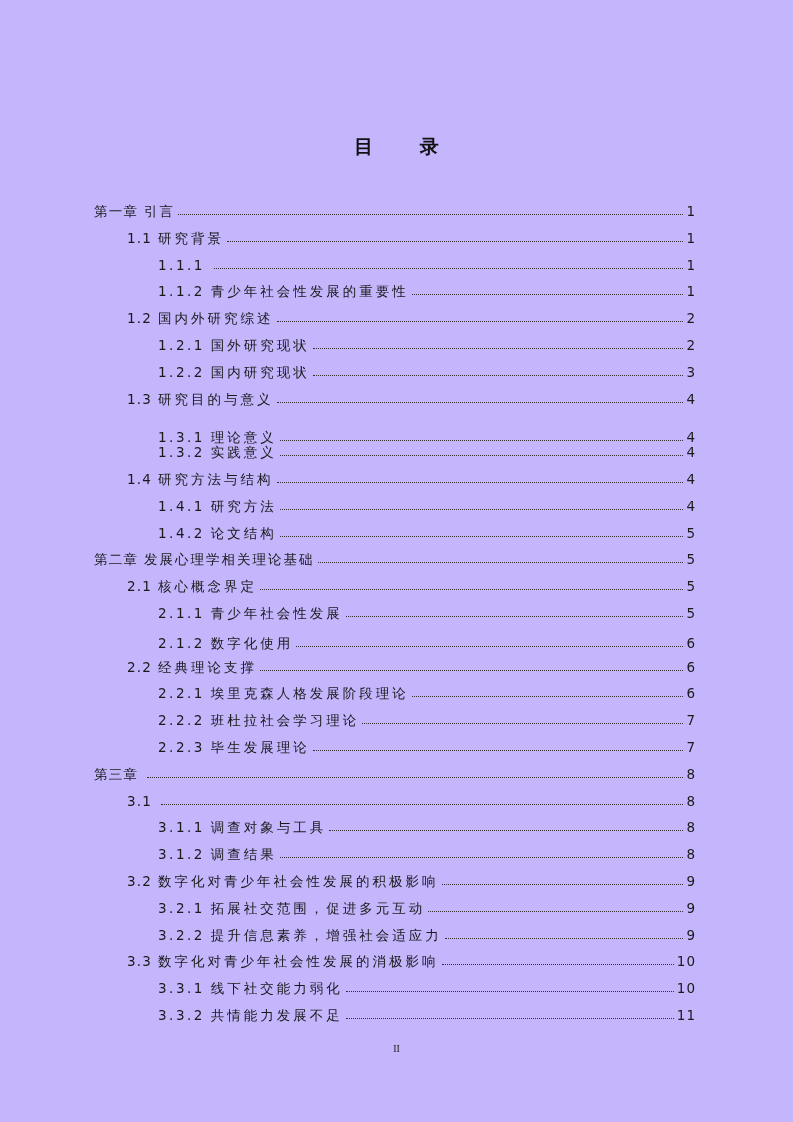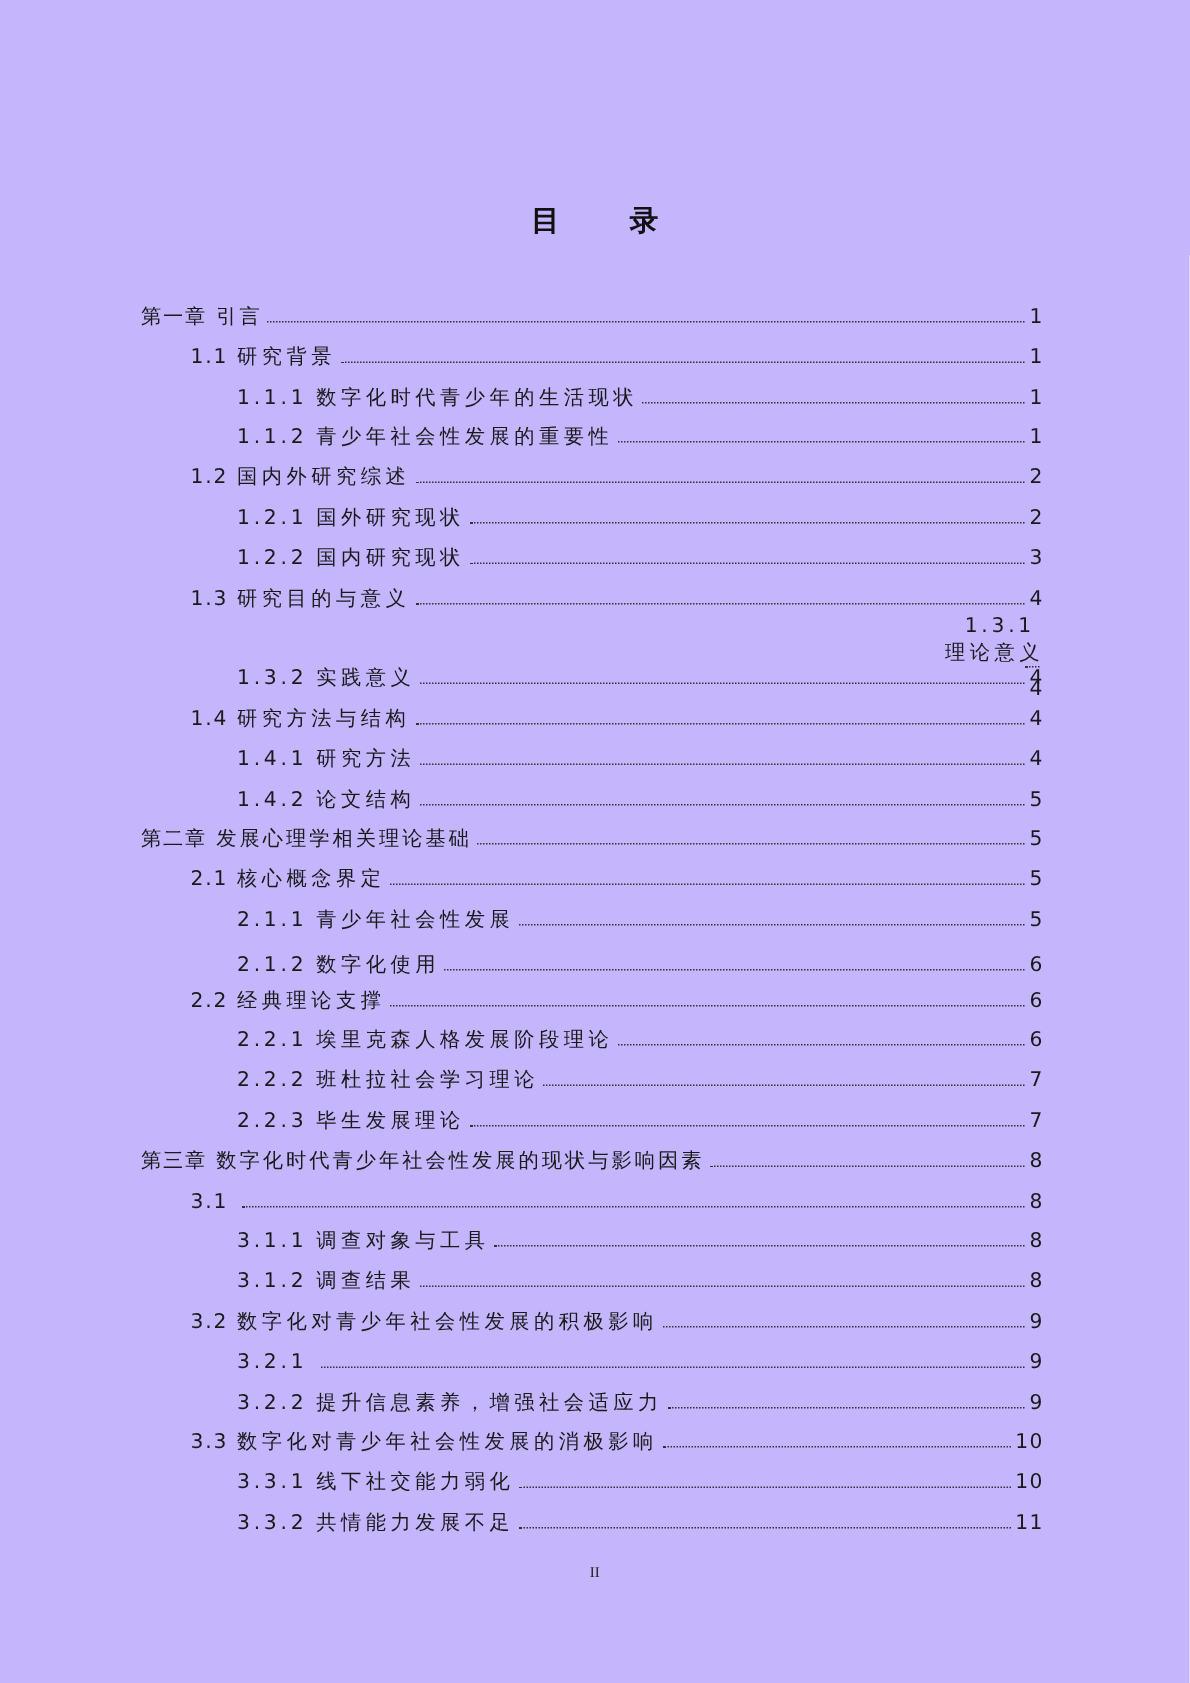--- a/index.html
+++ b/index.html
@@ -36,21 +36,20 @@
         <span class="pg">1</span>
       </div>
       <div class="row l2" style="top: 26.8px;">
         <span class="num">1.1</span>
         <span class="txt">研究背景</span>
         <span class="dots"></span>
         <span class="pg">1</span>
       </div>
       <div class="row l3" style="top: 53.6px;">
         <span class="num">1.1.1</span>
-        <span class="txt">数字化时代青少年的生活现状</span>
         <span class="dots"></span>
         <span class="pg">1</span>
       </div>
       <div class="row l3" style="top: 80.4px;">
         <span class="num">1.1.2</span>
         <span class="txt">青少年社会性发展的重要性</span>
         <span class="dots"></span>
         <span class="pg">1</span>
       </div>
       <div class="row l2" style="top: 107.2px;">
@@ -70,21 +69,21 @@
         <span class="txt">国内研究现状</span>
         <span class="dots"></span>
         <span class="pg">3</span>
       </div>
       <div class="row l2" style="top: 187.6px;">
         <span class="num">1.3</span>
         <span class="txt">研究目的与意义</span>
         <span class="dots"></span>
         <span class="pg">4</span>
       </div>
-      <div class="row l3" style="top: 210px; flex-direction: column;">
+      <div class="row l3" style="top: 226px;">
         <span class="num">1.3.1</span>
         <span class="txt">理论意义</span>
         <span class="dots"></span>
         <span class="pg">4</span>
       </div>
       <div class="row l3" style="top: 241.2px;">
         <span class="num">1.3.2</span>
         <span class="txt">实践意义</span>
         <span class="dots"></span>
         <span class="pg">4</span>
@@ -150,21 +149,20 @@
         <span class="pg">7</span>
       </div>
       <div class="row l3" style="top: 536px;">
         <span class="num">2.2.3</span>
         <span class="txt">毕生发展理论</span>
         <span class="dots"></span>
         <span class="pg">7</span>
       </div>
       <div class="row l1" style="top: 562.8px;">
         <span class="num">第三章</span>
-        <span class="txt">数字化时代青少年社会性发展的现状与影响因素</span>
         <span class="dots"></span>
         <span class="pg">8</span>
       </div>
       <div class="row l2" style="top: 589.6px;">
         <span class="num">3.1</span>
         <span class="dots"></span>
         <span class="pg">8</span>
       </div>
       <div class="row l3" style="top: 616.4px;">
         <span class="num">3.1.1</span>
@@ -179,20 +177,21 @@
         <span class="pg">8</span>
       </div>
       <div class="row l2" style="top: 670px;">
         <span class="num">3.2</span>
         <span class="txt">数字化对青少年社会性发展的积极影响</span>
         <span class="dots"></span>
         <span class="pg">9</span>
       </div>
       <div class="row l3" style="top: 696.8px;">
         <span class="num">3.2.1</span>
+        <span class="txt">拓展社交范围，促进多元互动</span>
         <span class="dots"></span>
         <span class="pg">9</span>
       </div>
       <div class="row l3" style="top: 723.6px;">
         <span class="num">3.2.2</span>
         <span class="txt">提升信息素养，增强社会适应力</span>
         <span class="dots"></span>
         <span class="pg">9</span>
       </div>
       <div class="row l2" style="top: 750.4px;">

